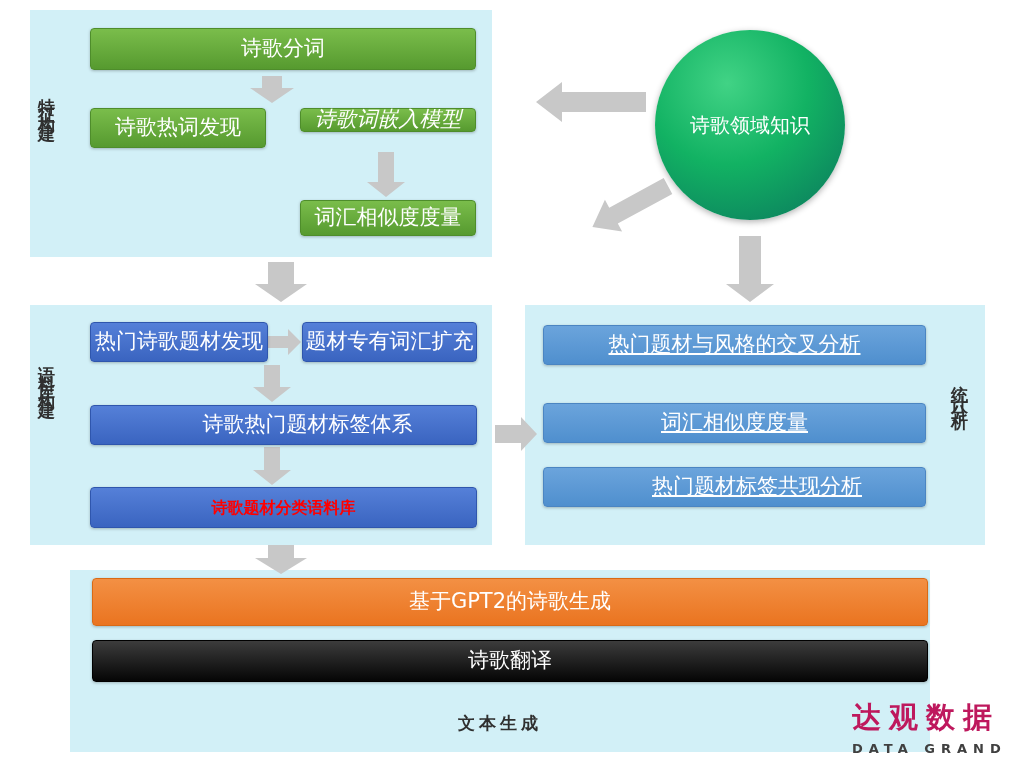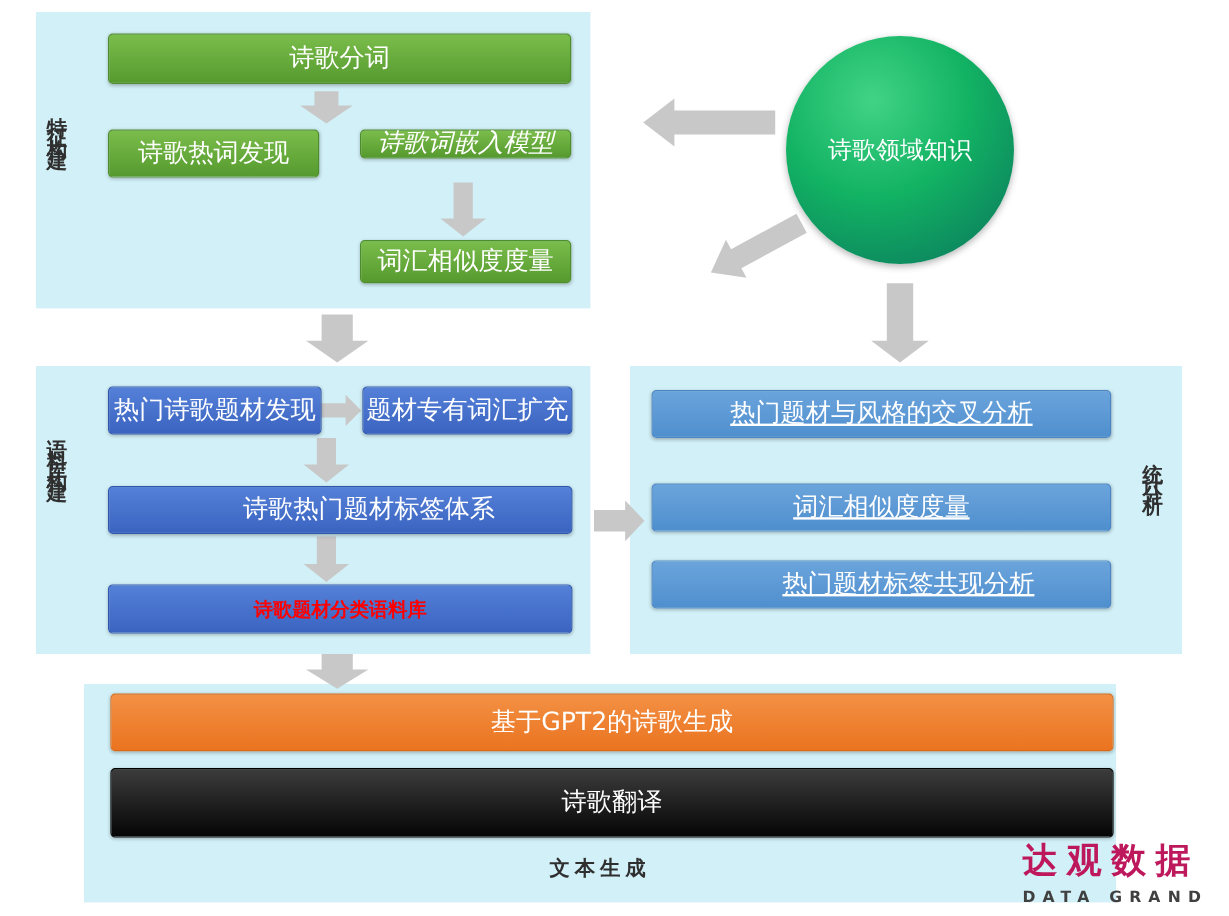--- a/index.html
+++ b/index.html
@@ -85,21 +85,21 @@
   <div class="box blue" style="left:302px;top:322px;width:175px;height:40px;text-align:center;">题材专有词汇扩充</div>
   <div class="box blue" style="left:90px;top:405px;width:387px;height:40px;padding-left:48px;">诗歌热门题材标签体系</div>
   <div class="box blue redtext" style="left:90px;top:487px;width:387px;height:41px;">诗歌题材分类语料库</div>
 
   <div class="vlabel" style="left:949px;top:372px;">统计分析</div>
   <div class="box lightblue" style="left:543px;top:325px;width:383px;height:40px;">热门题材与风格的交叉分析</div>
   <div class="box lightblue" style="left:543px;top:403px;width:383px;height:40px;">词汇相似度度量</div>
   <div class="box lightblue" style="left:543px;top:467px;width:383px;height:40px;padding-left:45px;">热门题材标签共现分析</div>
 
   <div class="box orange" style="left:92px;top:578px;width:836px;height:48px;">基于GPT2的诗歌生成</div>
-  <div class="box blackbox" style="left:92px;top:640px;width:836px;height:58px;text-align:center;">诗歌翻译</div>
+  <div class="box blackbox" style="left:92px;top:640px;width:836px;height:42px;text-align:center;">诗歌翻译</div>
   <div class="hlabel" style="left:70px;top:712px;width:860px;">文本生成</div>
 
   <div class="logo">
     <div class="logo-cn">达观数据</div>
     <div class="logo-en">DATA GRAND</div>
   </div>
 
 </div>
 
 </body></html>

